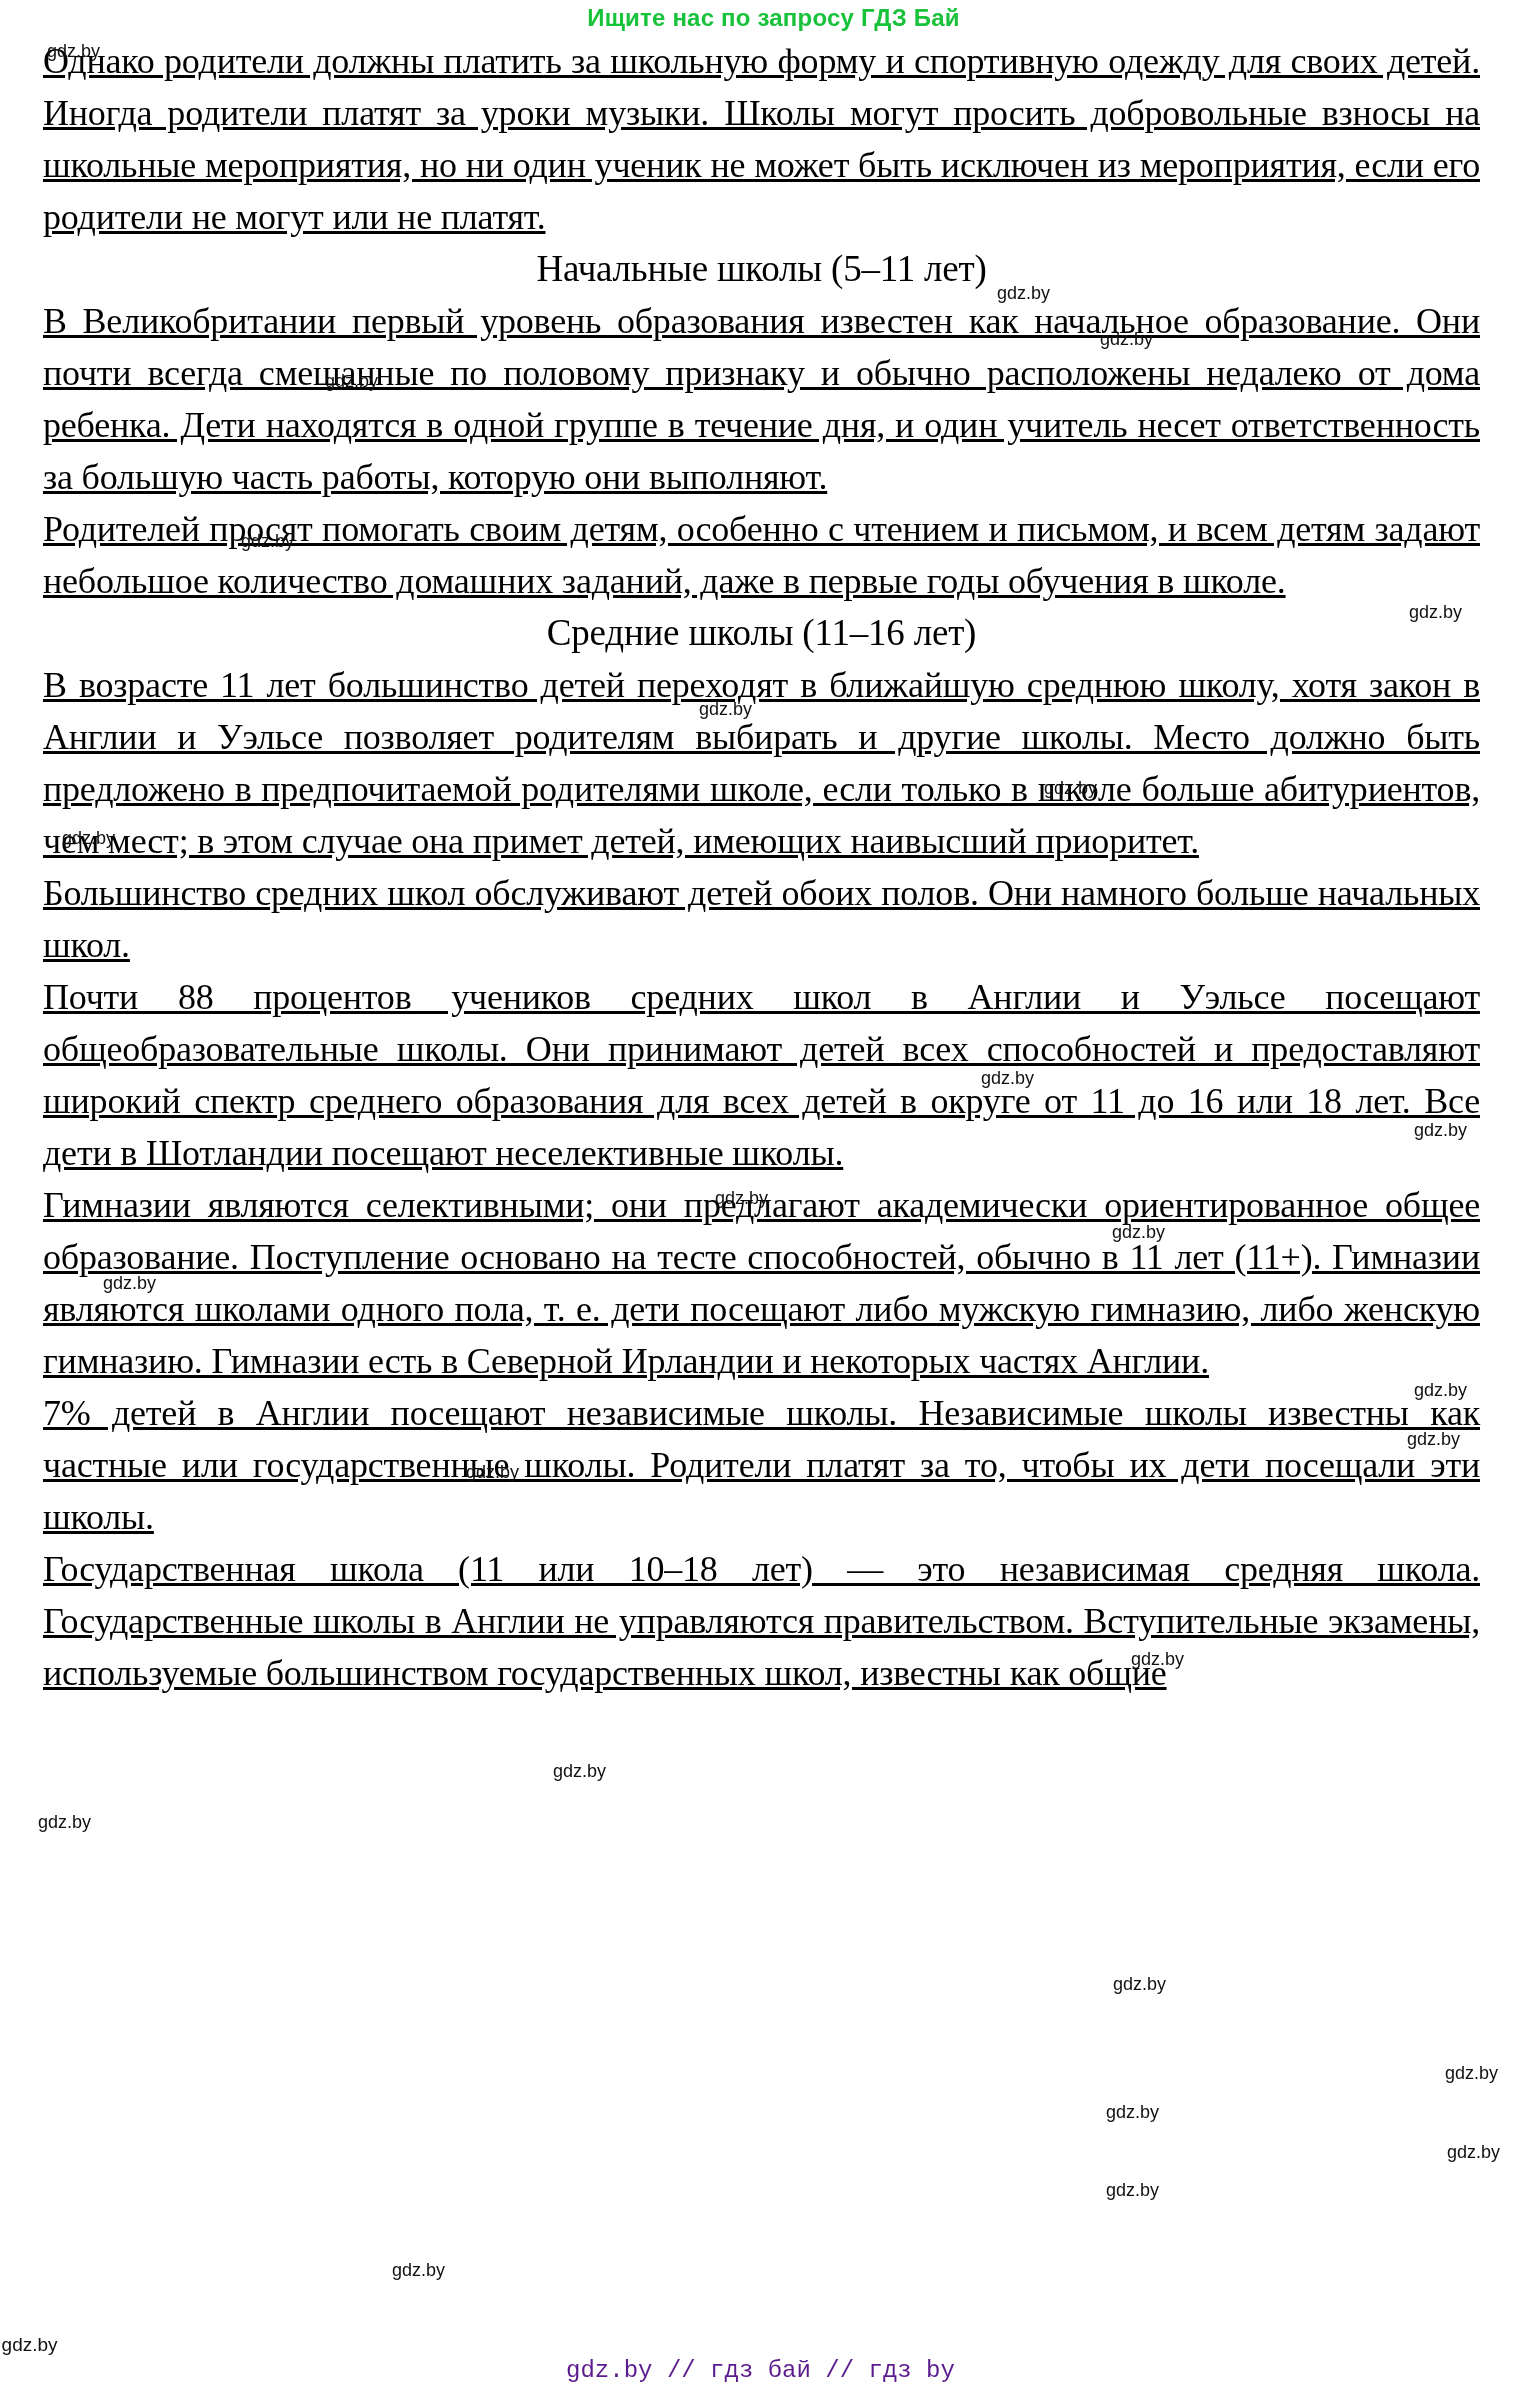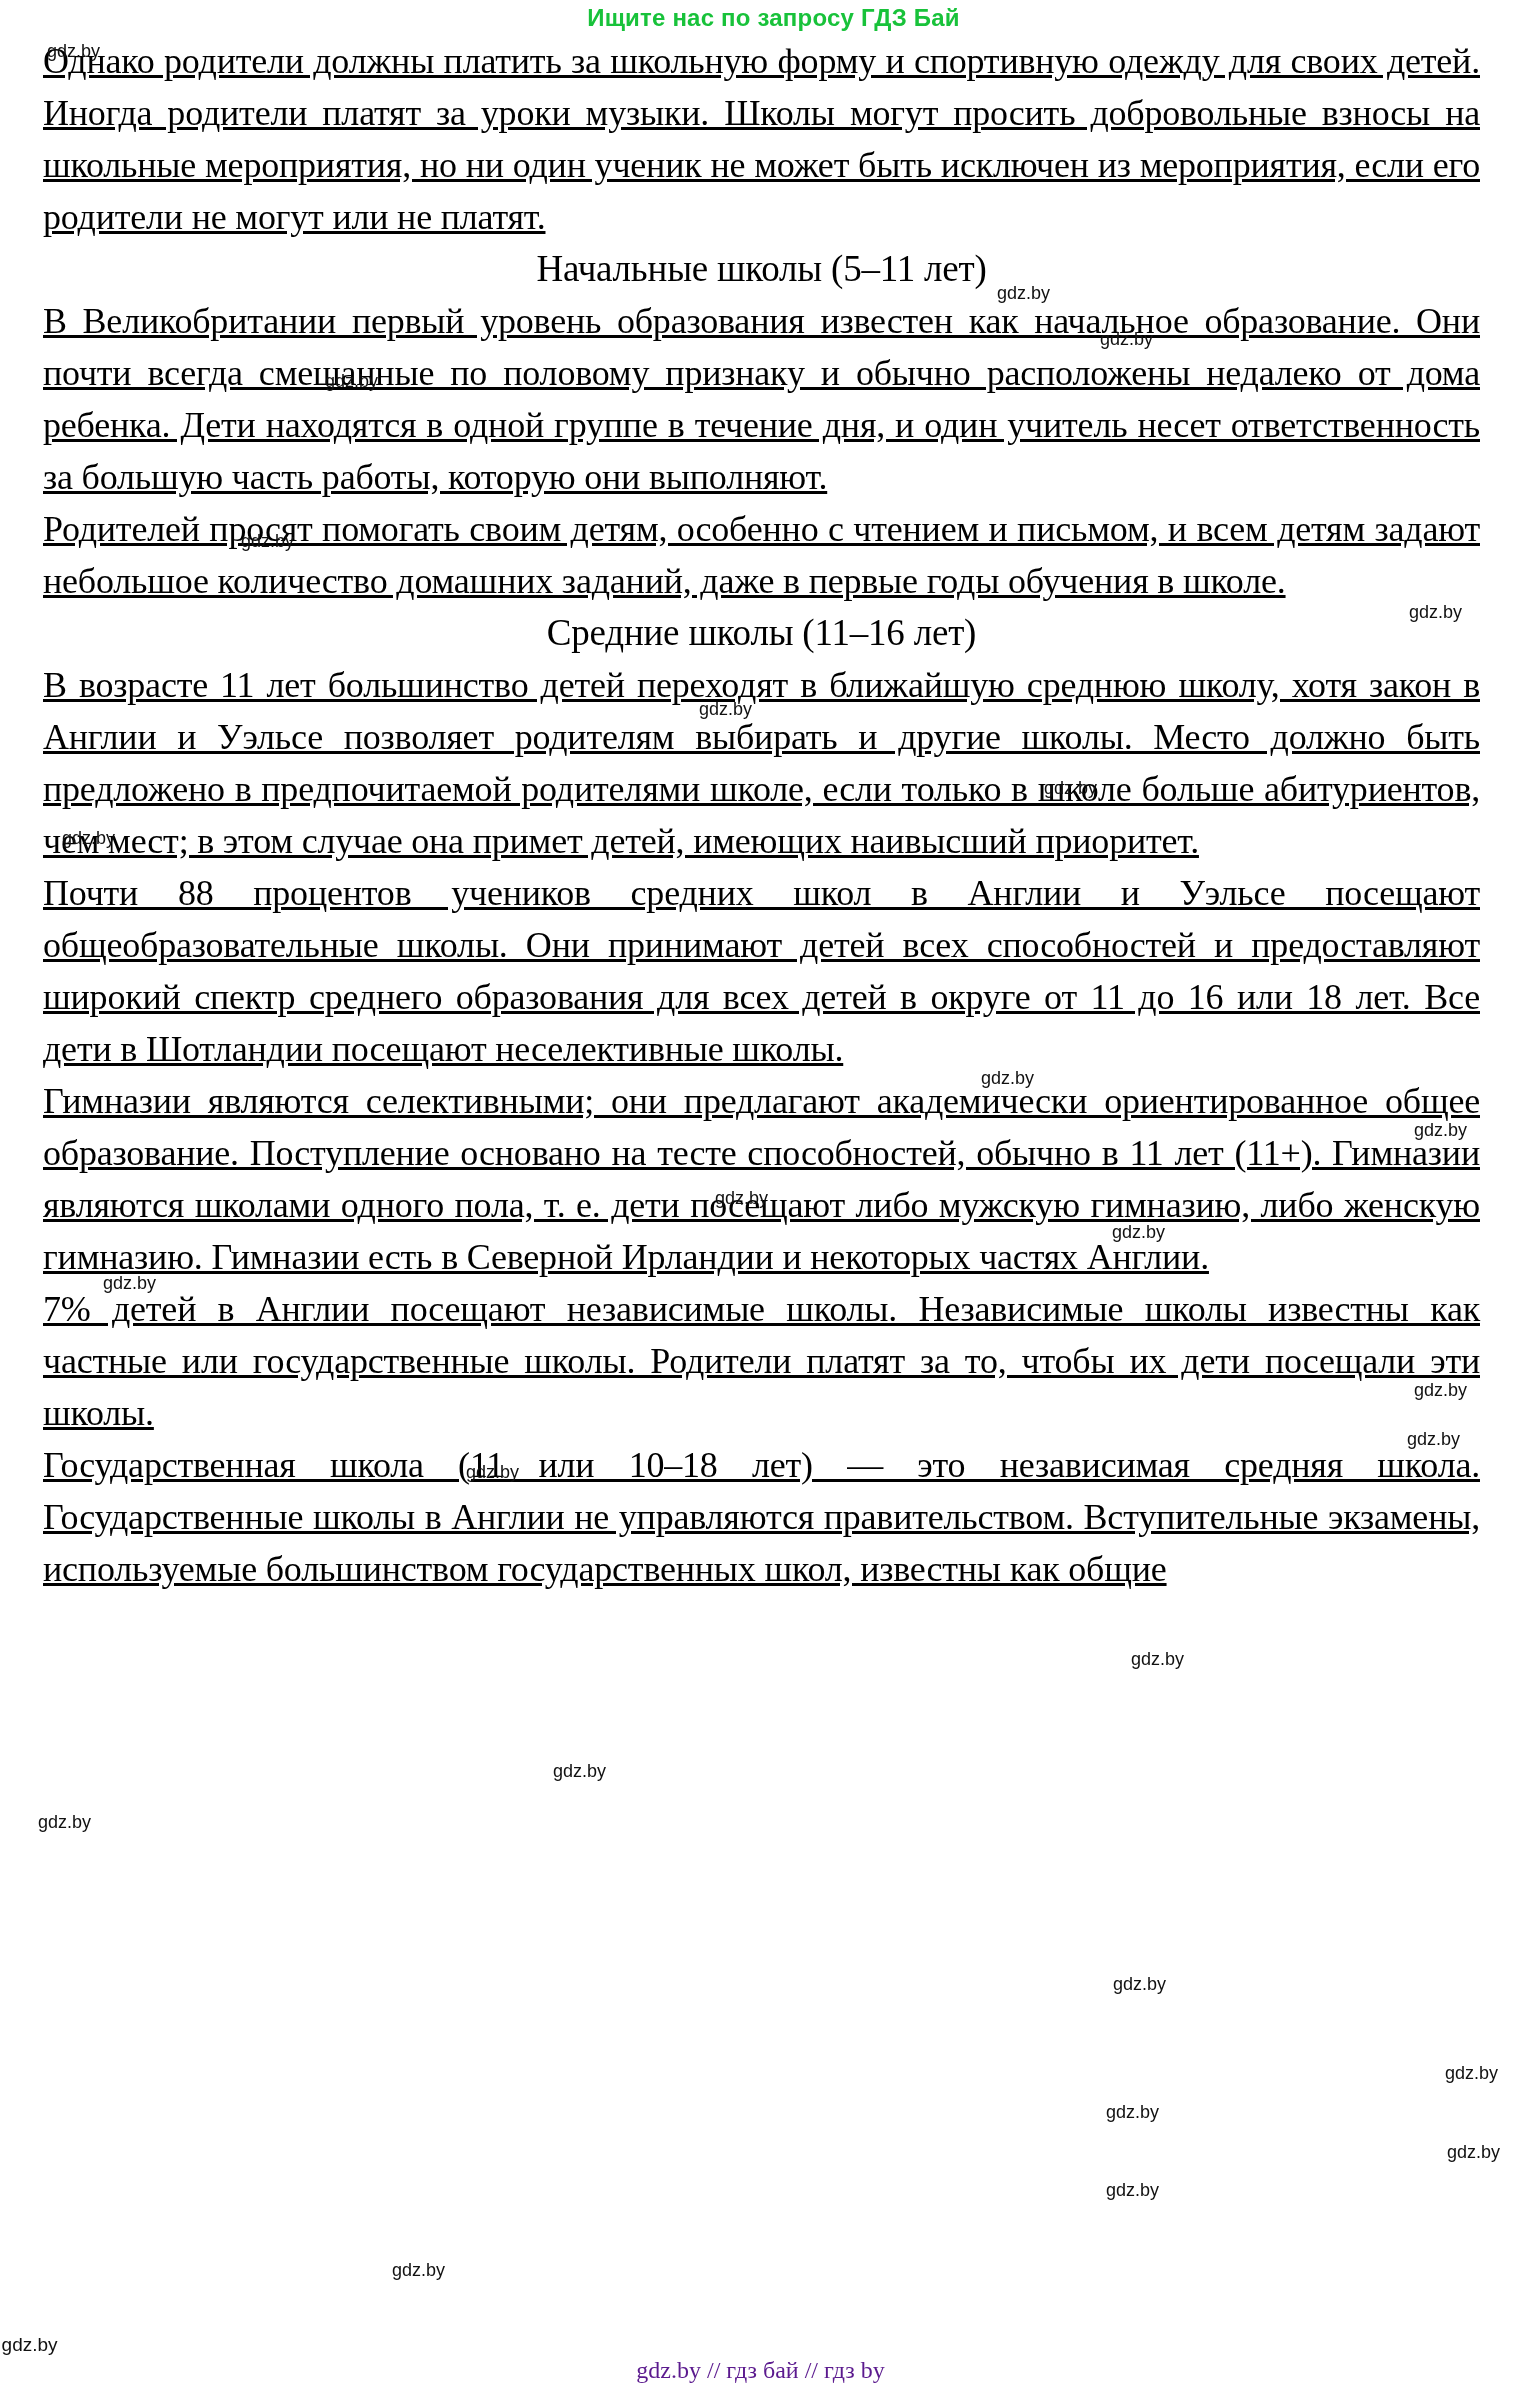--- a/index.html
+++ b/index.html
@@ -91,21 +91,21 @@
 
   
   #footer {
     position: absolute;
     left: 0;
     top: 2357px;
     width: 1521px;
     text-align: center;
   }
   #footer .footer-text {
-    font-family: Liberation Serif, serif;
+    font-family: Liberation Mono, monospace;
     font-size: 24px;
     font-weight: 500;
     color: #5b1a8e;
     white-space: nowrap;
   }
 </style>
 </head>
 <body>
 
 <div id="promo-banner">
@@ -118,20 +118,21 @@
   <h2 class="heading">Начальные школы (5–11 лет)</h2>
 
   <p class="para">В Великобритании первый уровень образования известен как начальное образование. Они почти всегда смешанные по половому признаку и обычно расположены недалеко от дома ребенка. Дети находятся в одной группе в течение дня, и один учитель несет ответственность за большую часть работы, которую они выполняют.</p>
 
   <p class="para">Родителей просят помогать своим детям, особенно с чтением и письмом, и всем детям задают небольшое количество домашних заданий, даже в первые годы обучения в школе.</p>
 
   <h2 class="heading">Средние школы (11–16 лет)</h2>
 
   <p class="para">В возрасте 11 лет большинство детей переходят в ближайшую среднюю школу, хотя закон в Англии и Уэльсе позволяет родителям выбирать и другие школы. Место должно быть предложено в предпочитаемой родителями школе, если только в школе больше абитуриентов, чем мест; в этом случае она примет детей, имеющих наивысший приоритет.</p>
 
+  <p class="para">Большинство средних школ обслуживают детей обоих полов. Они намного больше начальных школ.</p>
 
   <p class="para">Почти 88 процентов учеников средних школ в Англии и Уэльсе посещают общеобразовательные школы. Они принимают детей всех способностей и предоставляют широкий спектр среднего образования для всех детей в округе от 11 до 16 или 18 лет. Все дети в Шотландии посещают неселективные школы.</p>
 
   <p class="para">Гимназии являются селективными; они предлагают академически ориентированное общее образование. Поступление основано на тесте способностей, обычно в 11 лет (11+). Гимназии являются школами одного пола, т. е. дети посещают либо мужскую гимназию, либо женскую гимназию. Гимназии есть в Северной Ирландии и некоторых частях Англии.</p>
 
 
   <p class="para">7% детей в Англии посещают независимые школы. Независимые школы известны как частные или государственные школы. Родители платят за то, чтобы их дети посещали эти школы.</p>
 
 
   <p class="para">Государственная школа (11 или 10–18 лет) — это независимая средняя школа. Государственные школы в Англии не управляются правительством. Вступительные экзамены, используемые большинством государственных школ, известны как общие</p>

